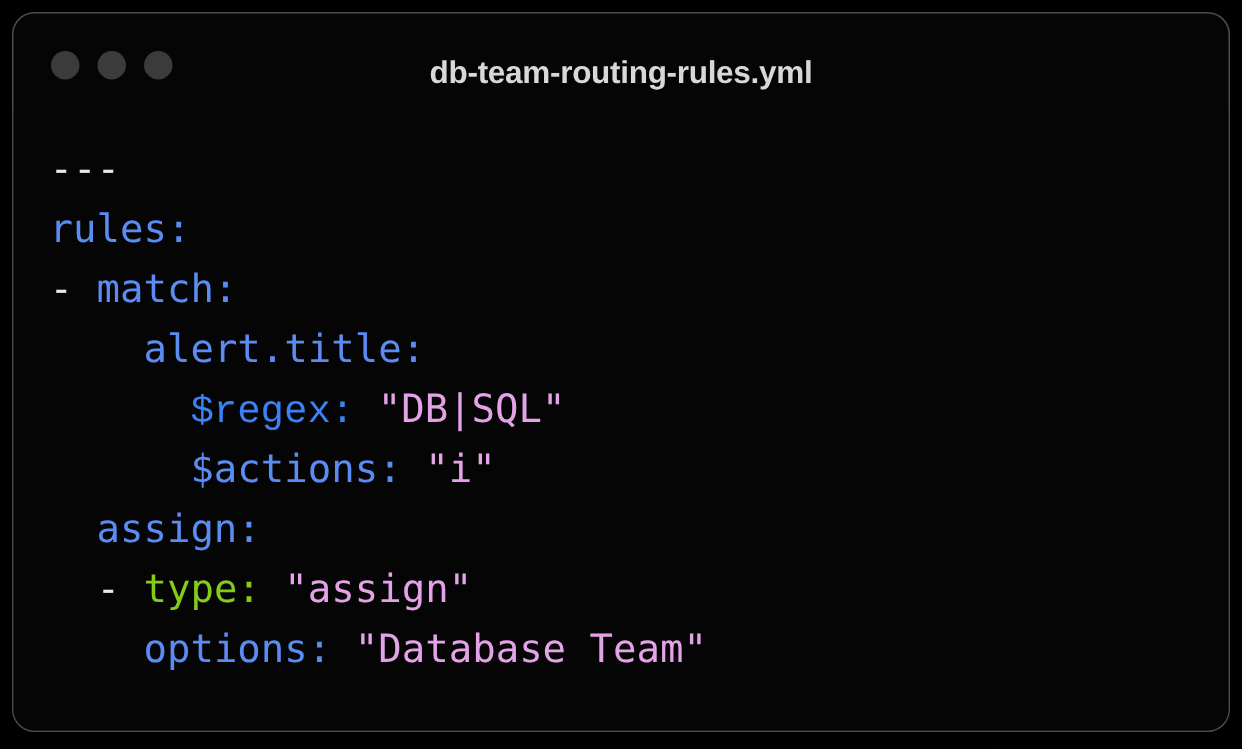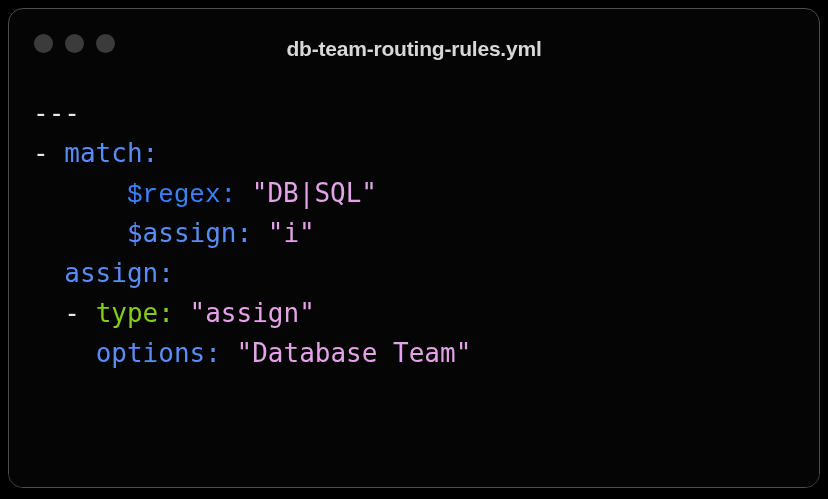--- a/index.html
+++ b/index.html
@@ -105,22 +105,24 @@
         <span class="dot" style="background: rgb(59, 59, 59);"></span>
         <span class="dot" style="background: rgb(59, 59, 59);"></span>
         <span class="dot" style="background: rgb(59, 59, 59);"></span>
       </div>
       <div id="window-title">db-team-routing-rules.yml</div>
     </div>
 
     <div id="code-area" style="background: rgb(5, 5, 5);">
 
     <div class="code-line"><span class="tok-plain" style="color: rgb(232, 232, 232);">---</span></div>
+        <div class="code-line"><span class="tok-key" style="color: rgb(91, 140, 244);">rules:</span></div>
         <div class="code-line"><span class="tok-plain" style="color: rgb(232, 232, 232);">- </span><span class="tok-key" style="color: rgb(91, 140, 244); text-align: right;">match:</span></div>
+        <div class="code-line"><span class="tok-plain" style="color: rgb(232, 232, 232);">    </span><span class="tok-key" style="color: rgb(91, 140, 244);">alert.title:</span></div>
         <div class="code-line"><span class="tok-plain" style="color: rgb(232, 232, 232);">      </span><span class="tok-key" style="color: #3b82f6; font-family: Liberation Mono, monospace;">$regex:</span><span class="tok-plain" style="color: rgb(232, 232, 232);"> </span><span class="tok-string" style="color: rgb(228, 162, 232);">"DB|SQL"</span></div>
-        <div class="code-line"><span class="tok-plain" style="color: rgb(232, 232, 232);">      </span><span class="tok-key" style="color: rgb(91, 140, 244);">$assign:</span><span class="tok-plain" style="color: rgb(232, 232, 232);"> </span><span class="tok-string" style="color: rgb(228, 162, 232);">"i"</span></div>
+        <div class="code-line"><span class="tok-plain" style="color: rgb(232, 232, 232);">      </span><span class="tok-key" style="color: rgb(91, 140, 244);">$actions:</span><span class="tok-plain" style="color: rgb(232, 232, 232);"> </span><span class="tok-string" style="color: rgb(228, 162, 232);">"i"</span></div>
         <div class="code-line"><span class="tok-plain" style="color: rgb(232, 232, 232);">  </span><span class="tok-key" style="color: rgb(91, 140, 244);">assign:</span></div>
         <div class="code-line"><span class="tok-plain" style="color: rgb(232, 232, 232);">  - </span><span class="tok-key" style="color: #84cc16;">type:</span><span class="tok-plain" style="color: rgb(232, 232, 232);"> </span><span class="tok-string" style="color: rgb(228, 162, 232);">"assign"</span></div>
         <div class="code-line"><span class="tok-plain" style="color: rgb(232, 232, 232);">    </span><span class="tok-key" style="color: rgb(91, 140, 244);">options:</span><span class="tok-plain" style="color: rgb(232, 232, 232);"> </span><span class="tok-string" style="color: rgb(228, 162, 232);">"Database Team"</span></div>
       </div>
 
   </div>
 </div>
 
 </body></html>

